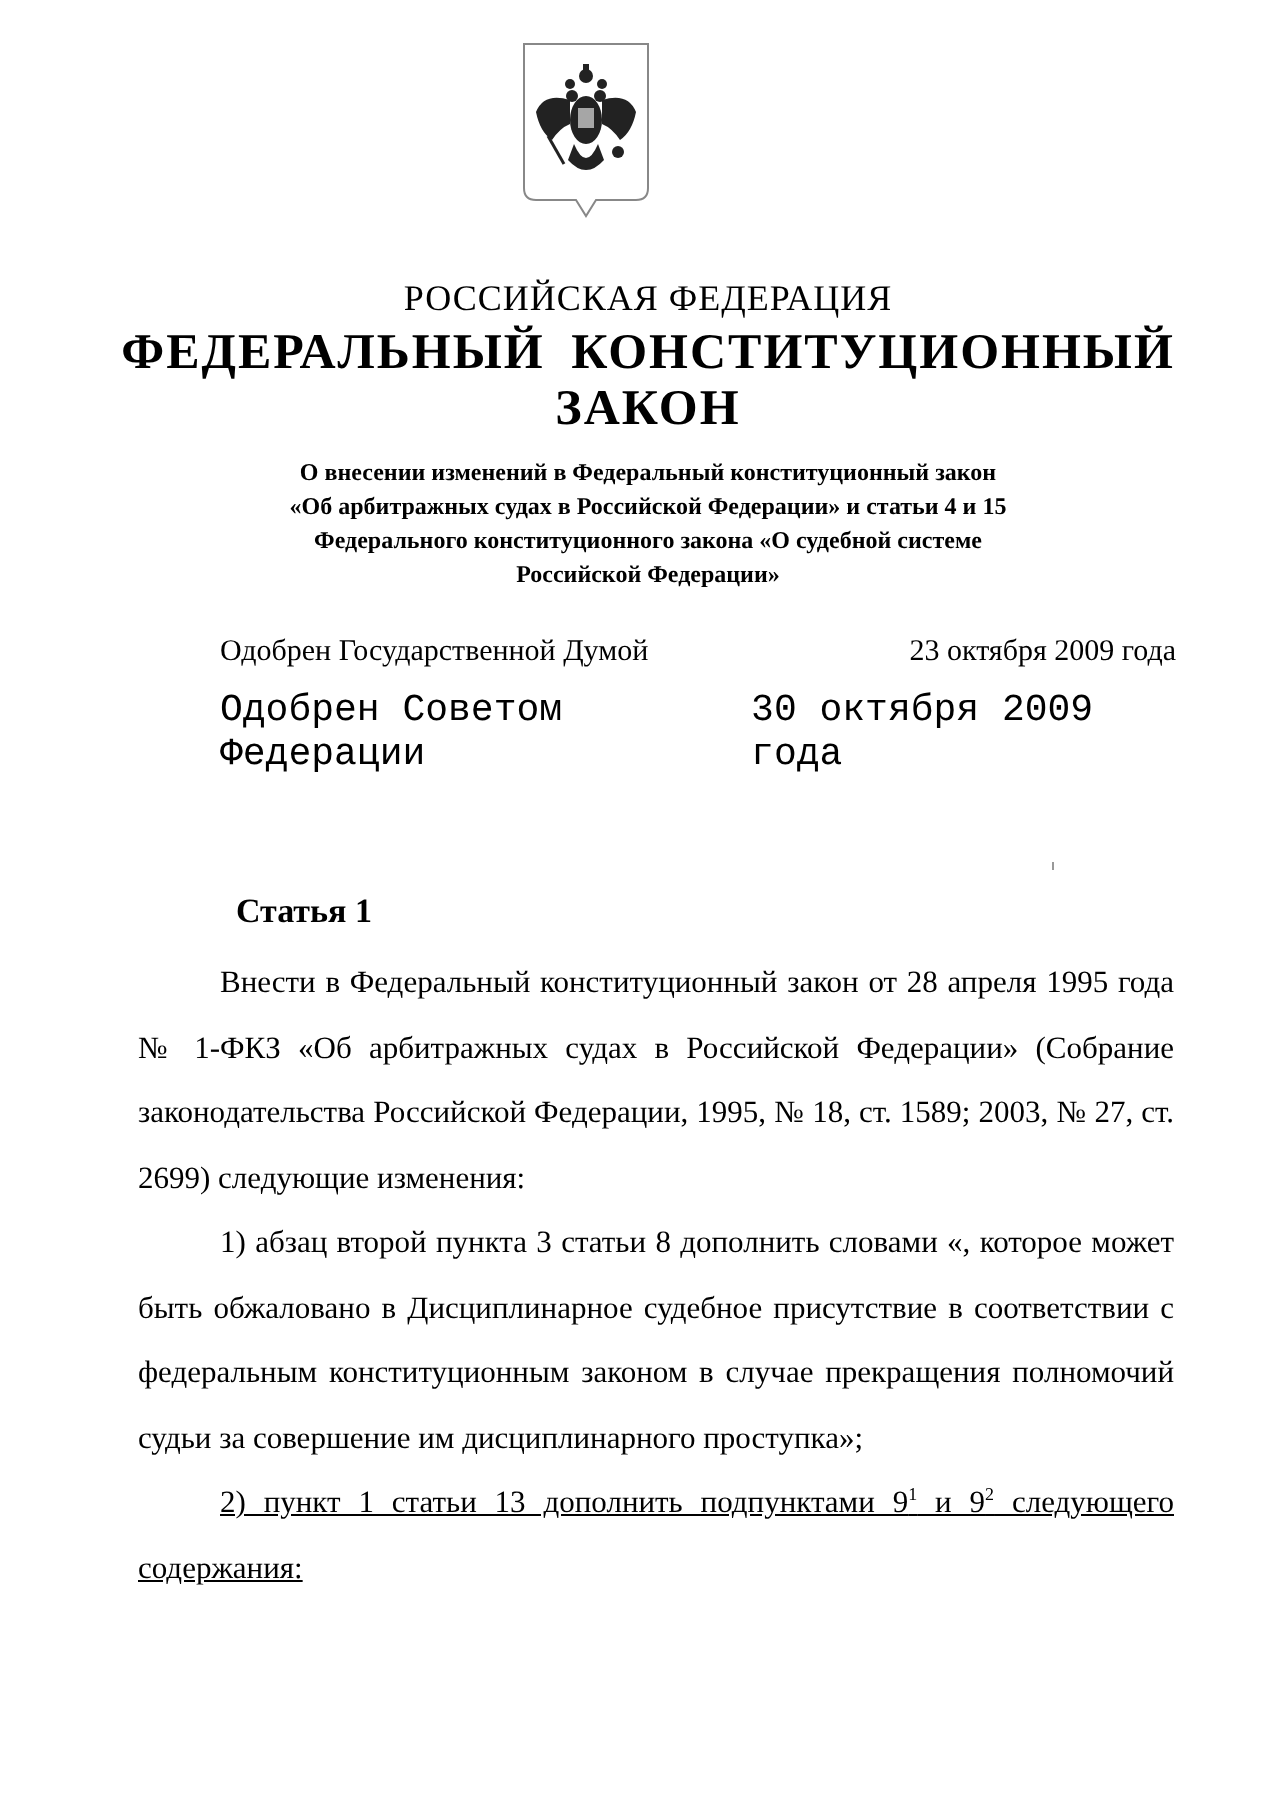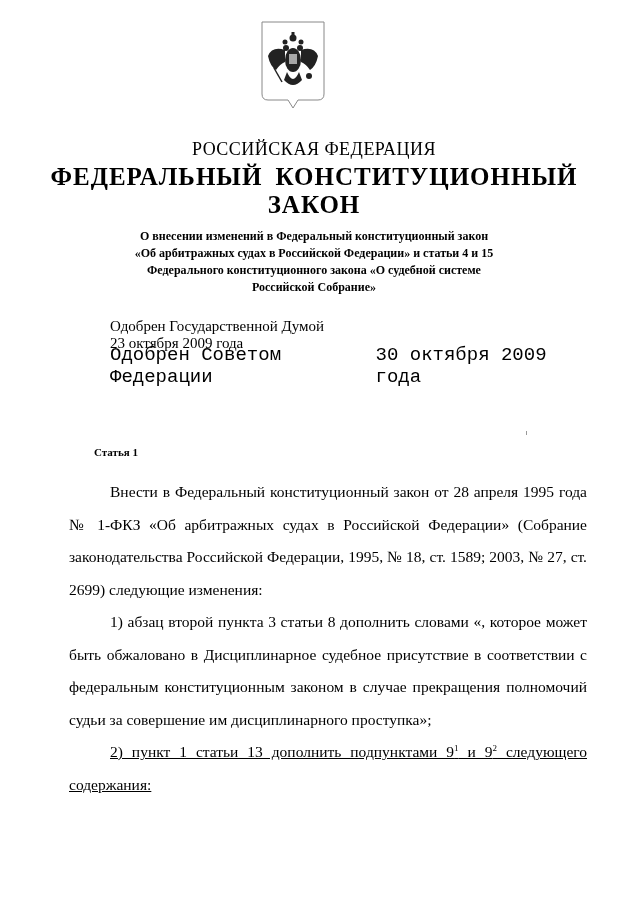--- a/index.html
+++ b/index.html
@@ -1,26 +1,26 @@
 <!DOCTYPE html>
 <html><head>
 <meta charset="utf-8">
 <style>
   html, body { margin: 0; padding: 0; background: #ffffff; }
   body { width: 640px; height: 900px; position: relative; overflow: hidden; color: #000; font-family: "Liberation Serif", serif; }
   .abs { position: absolute; }
   .emblem { left: 260px; top: 20px; width: 66px; height: 90px; }
-  .center { left: 6px; width: 616px; text-align: center; }
+  .center { left: 16px; width: 616px; text-align: center; }
   .country { top: 139px; font-size: 18px; letter-spacing: 0.5px; }
   .lawtype { top: 163px; font-size: 25px; font-weight: bold; letter-spacing: 1px; word-spacing: 6px; }
   .subject { top: 228px; font-size: 12px; font-weight: bold; line-height: 17px; }
   .approved-row { left: 110px; width: 478px; font-size: 15px; display: flex; justify-content: space-between; }
-  .row1 { top: 318px; flex-direction: column; }
+  .row1 { top: 318px; }
   .row2 { top: 344px; font-family: "Liberation Mono", monospace; font-size: 19px; }
-  .art-title { left: 94px; top: 446px; font-size: 11px; font-weight: bold; }
+  .art-title { left: 118px; top: 446px; font-size: 17px; font-weight: bold; }
   .body { left: 69px; width: 518px; font-size: 15.5px; line-height: 32.5px; text-align: justify; }
   .para { text-indent: 41px; margin: 0; text-align-last: left; }
   .p1 { top: 476px; }
   .p2 { top: 606px; }
   .p3 { top: 736px; text-decoration: underline; }
   sup { font-size: 9px; line-height: 0; }
   .speck { left: 526px; top: 431px; width: 1px; height: 4px; background: #999; }
 </style>
 </head>
 <body>
@@ -44,21 +44,21 @@
   <rect x="29" y="34" width="8" height="10" fill="#fff" opacity="0.6"></rect>
 </svg>
 
 <div class="abs center country">РОССИЙСКАЯ ФЕДЕРАЦИЯ</div>
 <div class="abs center lawtype">ФЕДЕРАЛЬНЫЙ КОНСТИТУЦИОННЫЙ ЗАКОН</div>
 
 <div class="abs center subject">
   <div>О внесении изменений в  Федеральный конституционный закон</div>
   <div>«Об арбитражных судах в Российской Федерации» и  статьи 4 и 15</div>
   <div>Федерального конституционного закона «О судебной системе</div>
-  <div>Российской Собрание»</div>
+  <div>Российской Федерации»</div>
 </div>
 
 <div class="abs approved-row row1">
   <span>Одобрен Государственной Думой</span>
   <span>23 октября 2009 года</span>
 </div>
 <div class="abs approved-row row2">
   <span>Одобрен Советом Федерации</span>
   <span>30 октября 2009 года</span>
 </div>

